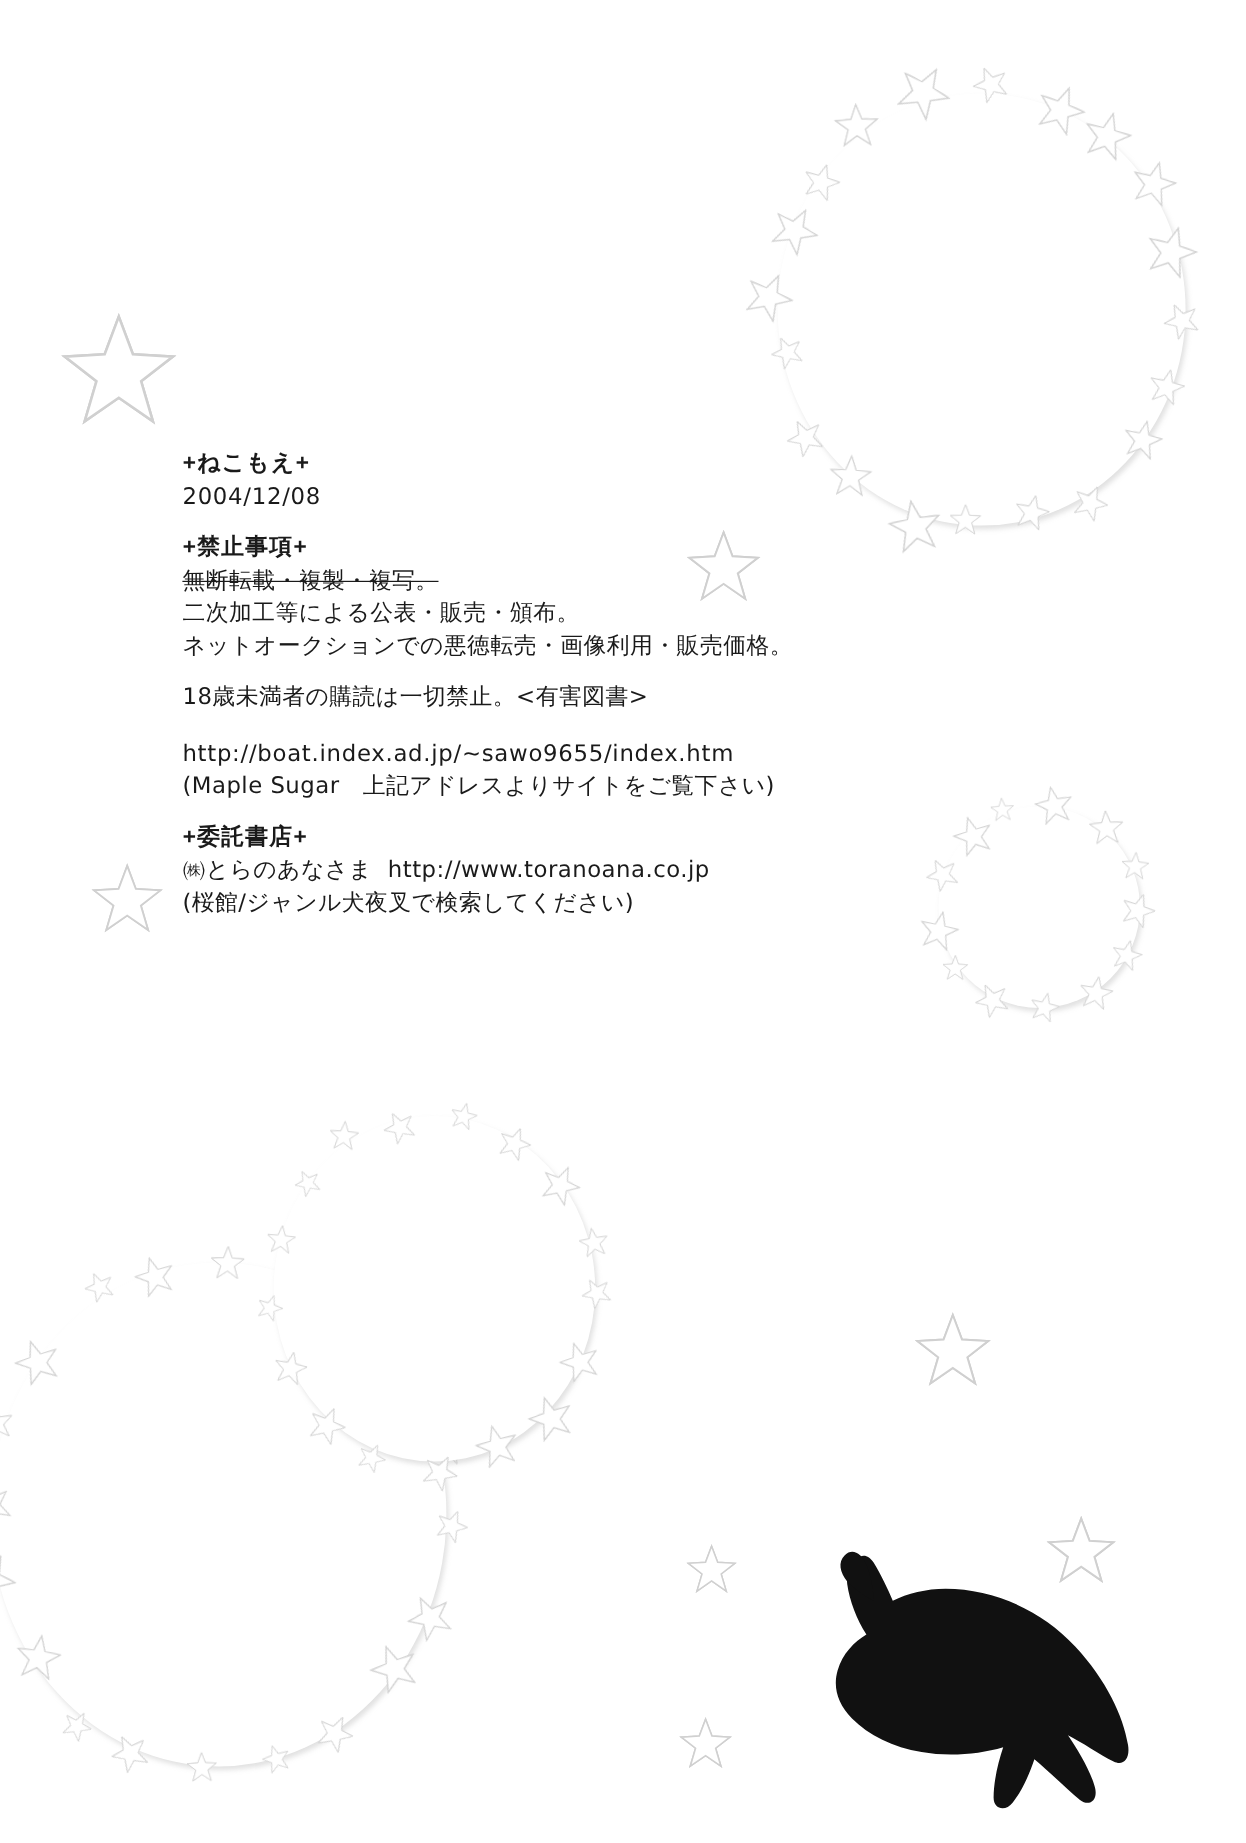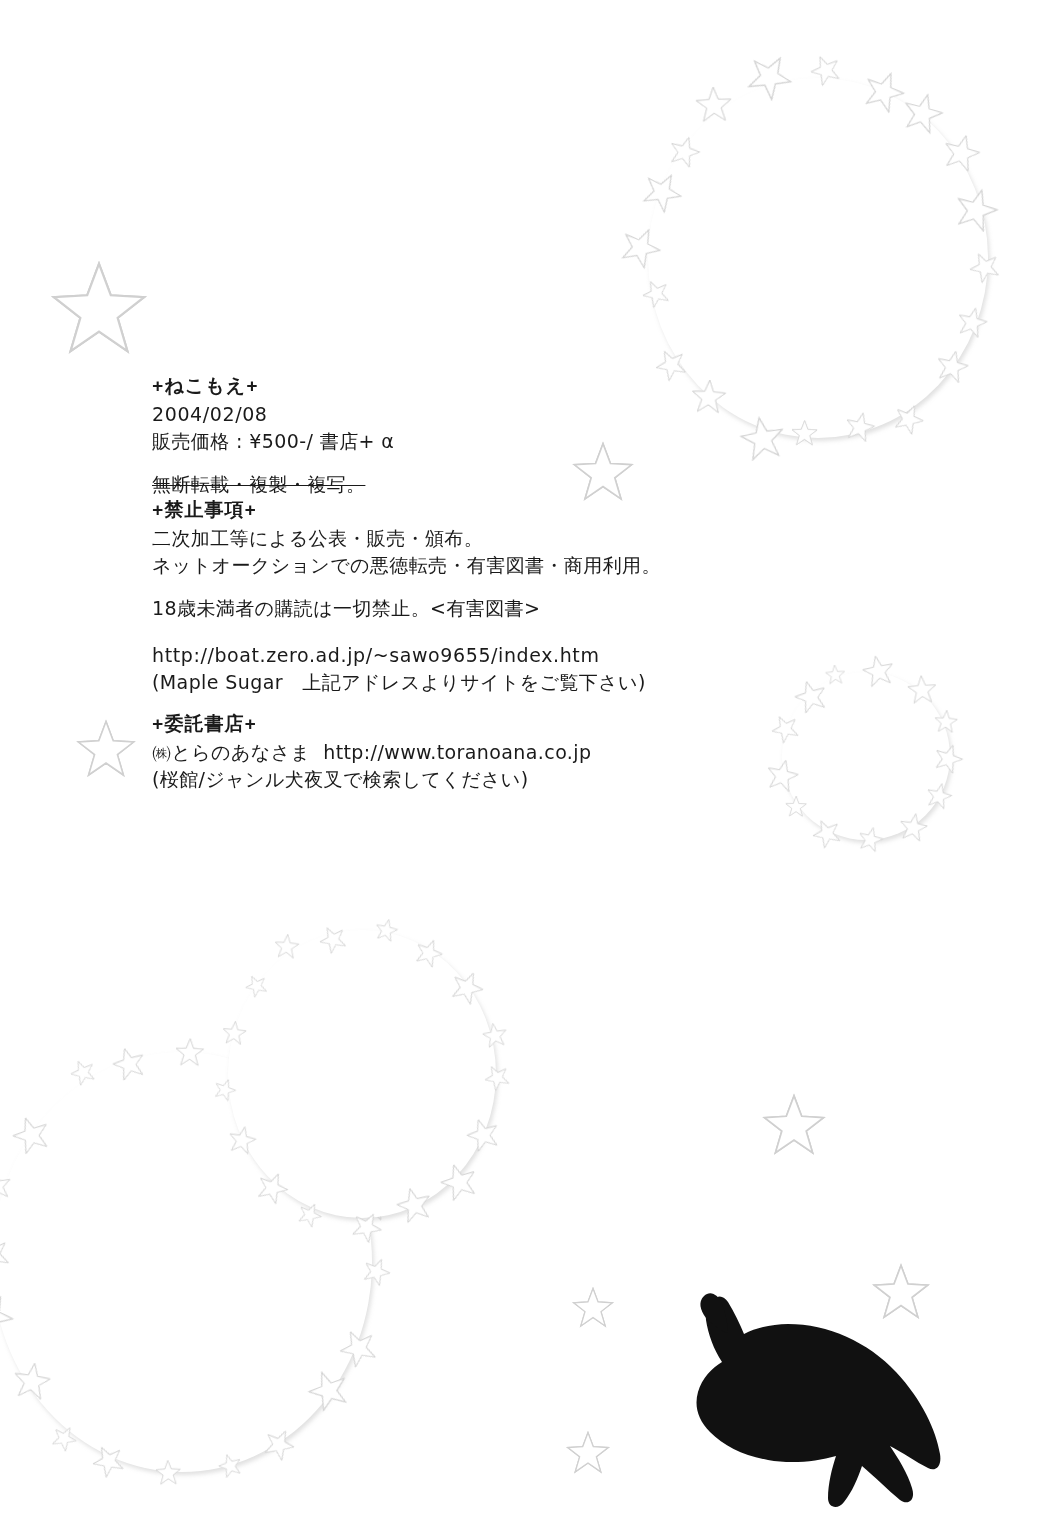--- a/index.html
+++ b/index.html
@@ -521,35 +521,34 @@
           C80 54 72 48 66 42
           C60 34 58 26 64 20 Z"></path>
       </svg>
     </div>
   </div>
 
   <div class="colophon">
 
     <div class="grp">
       <div class="ln hd">+ねこもえ+</div>
-      <div class="ln latin">2004/02/08</div>
-      <div class="ln">販売価格 : ¥500-/ 書店+ α</div>
+      <div class="ln latin">2004/12/08</div>
     </div>
 
     <div class="grp">
+      <div class="ln hd">+禁止事項+</div>
       <div class="ln strike">無断転載・複製・複写。</div>
-      <div class="ln hd">+禁止事項+</div>
       <div class="ln">二次加工等による公表・販売・頒布。</div>
-      <div class="ln">ネットオークションでの悪徳転売・有害図書・商用利用。</div>
+      <div class="ln">ネットオークションでの悪徳転売・画像利用・販売価格。</div>
     </div>
 
     <div class="ln age">18歳未満者の購読は一切禁止。&lt;有害図書&gt;</div>
 
     <div class="grp">
-      <div class="ln latin">http://boat.zero.ad.jp/~sawo9655/index.htm</div>
+      <div class="ln latin">http://boat.index.ad.jp/~sawo9655/index.htm</div>
       <div class="ln">(Maple Sugar　上記アドレスよりサイトをご覧下さい)</div>
     </div>
 
     <div class="grp">
       <div class="ln hd">+委託書店+</div>
       <div class="ln">㈱とらのあなさま  http://www.toranoana.co.jp</div>
       <div class="ln">(桜館/ジャンル犬夜叉で検索してください)</div>
     </div>
 
   </div>

